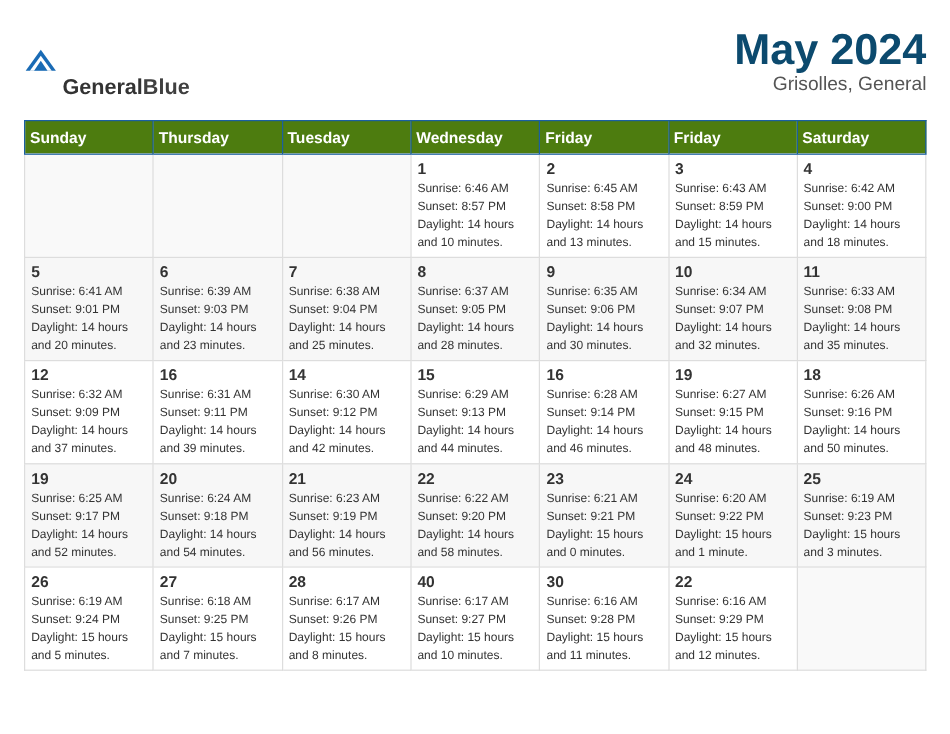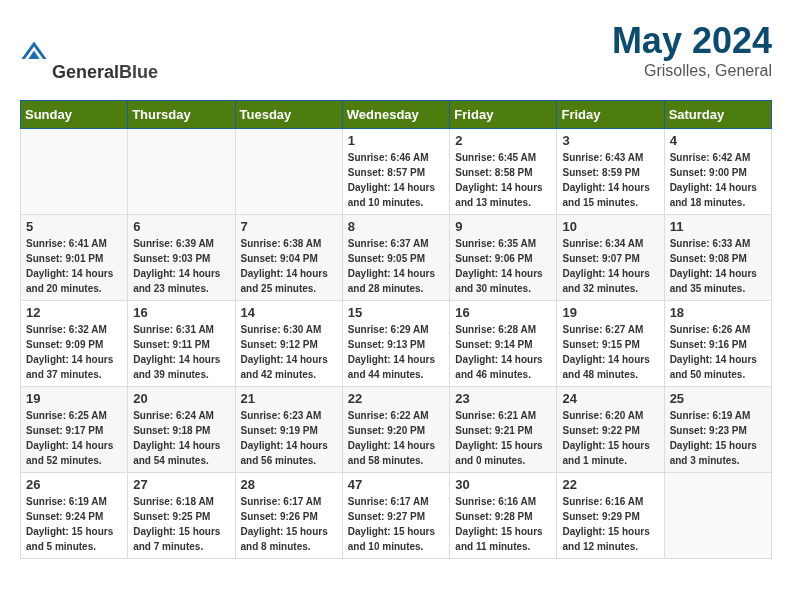--- a/index.html
+++ b/index.html
@@ -85,21 +85,20 @@
     .day-number {
       font-size: 13px;
       font-weight: bold;
       display: block;
       margin-bottom: 2px;
     }
     .day-info {
       font-size: 10px;
       color: #333;
       line-height: 1.5;
-      font-weight: bold;
     }
     .empty-cell {
       background: #f9f9f9 !important;
     }
   </style>
 </head>
 <body>
 
 <div class="header">
   <div class="logo">
@@ -362,21 +361,21 @@
       </td>
         <td>
         <span class="day-number">28</span>
         <div class="day-info">
           Sunrise: 6:17 AM<br>
           Sunset: 9:26 PM<br>
           Daylight: 15 hours and 8 minutes.
         </div>
       </td>
         <td>
-        <span class="day-number">47</span>
+        <span class="day-number">40</span>
         <div class="day-info">
           Sunrise: 6:17 AM<br>
           Sunset: 9:27 PM<br>
           Daylight: 15 hours and 10 minutes.
         </div>
       </td>
         <td>
         <span class="day-number">30</span>
         <div class="day-info">
           Sunrise: 6:16 AM<br>

